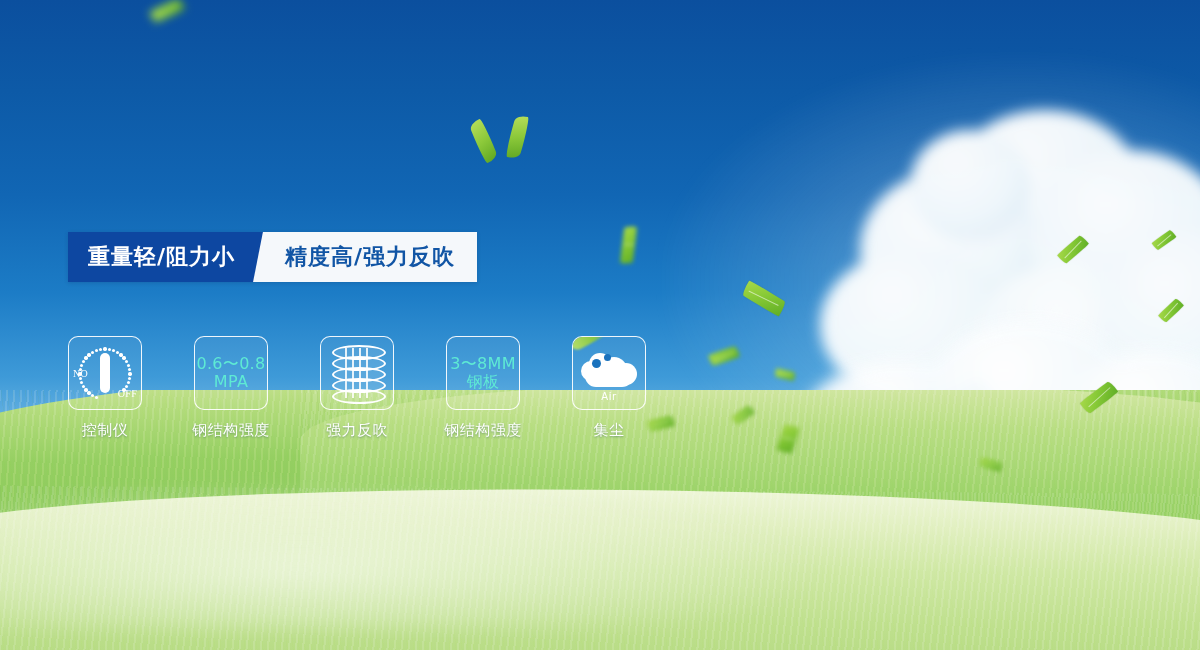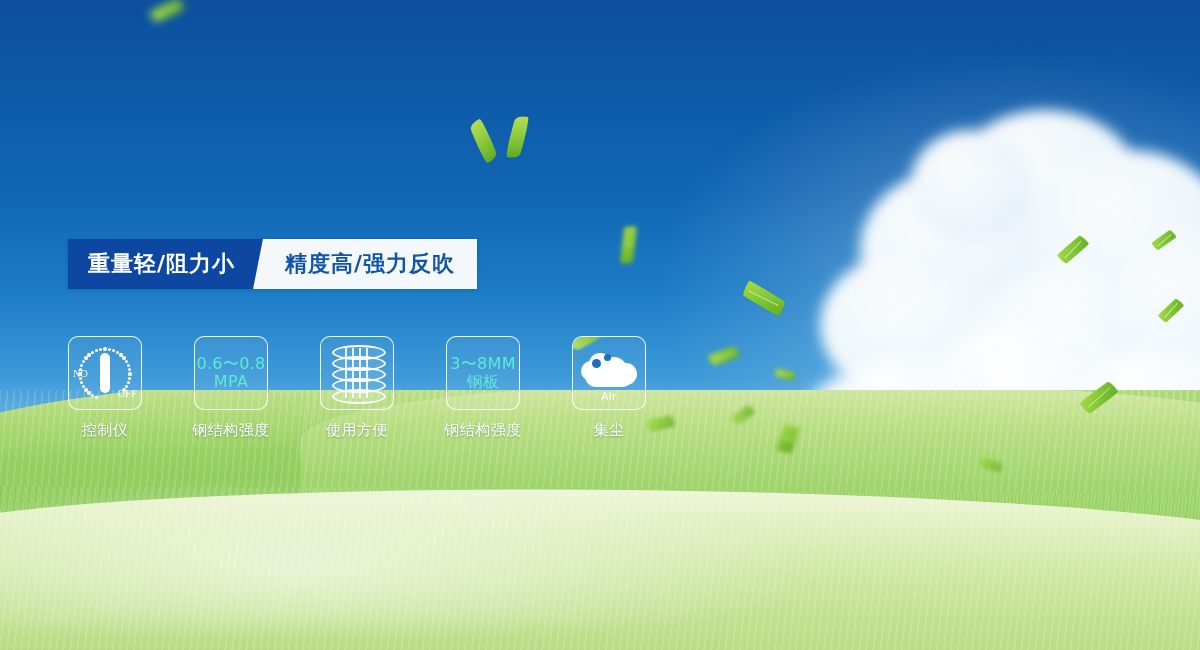--- a/index.html
+++ b/index.html
@@ -123,21 +123,21 @@
   .sprout i{
     position:absolute;display:block;width:15px;height:44px;
     background:linear-gradient(160deg,#b9e05c 0%,#8cc93a 50%,#5da522 100%);
     border-radius:80% 20% 80% 20% / 18% 82% 18% 82%;
   }
   .sprout i:nth-child(1){left:6px;top:6px;transform:rotate(-22deg);}
   .sprout i:nth-child(2){left:40px;top:2px;transform:rotate(16deg);}
 
   
   .subbar{
-    position:absolute;left:68px;top:239px;
+    position:absolute;left:68px;top:232px;
     height:50px;display:flex;align-items:stretch;
     box-shadow:0 1px 4px rgba(0,30,70,.18);
   }
   .sub-left{
     background:#0d47a1;
     display:flex;align-items:center;justify-content:center;
     padding:0 18px 0 20px;
     color:#ffffff;font-size:22px;font-weight:700;letter-spacing:1px;
     font-family:"DejaVu Sans","Liberation Sans",sans-serif;
   }
@@ -361,21 +361,21 @@
           <span class="bar" style="left:21px;"></span>
           <span class="bar" style="left:28px;"></span>
           <span class="bar" style="left:35px;"></span>
           <span class="ring" style="top:0px;"></span>
           <span class="ring" style="top:11px;"></span>
           <span class="ring" style="top:22px;"></span>
           <span class="ring" style="top:33px;"></span>
           <span class="ring" style="top:44px;"></span>
         </div>
       </div>
-      <div class="feat-label">使用方便</div>
+      <div class="feat-label">强力反吹</div>
     </div>
 
     <div class="feat">
       <div class="feat-box">
         <div class="feat-text">
           <span>3〜8MM</span>
           <span class="l2">钢板</span>
         </div>
       </div>
       <div class="feat-label">钢结构强度</div>

